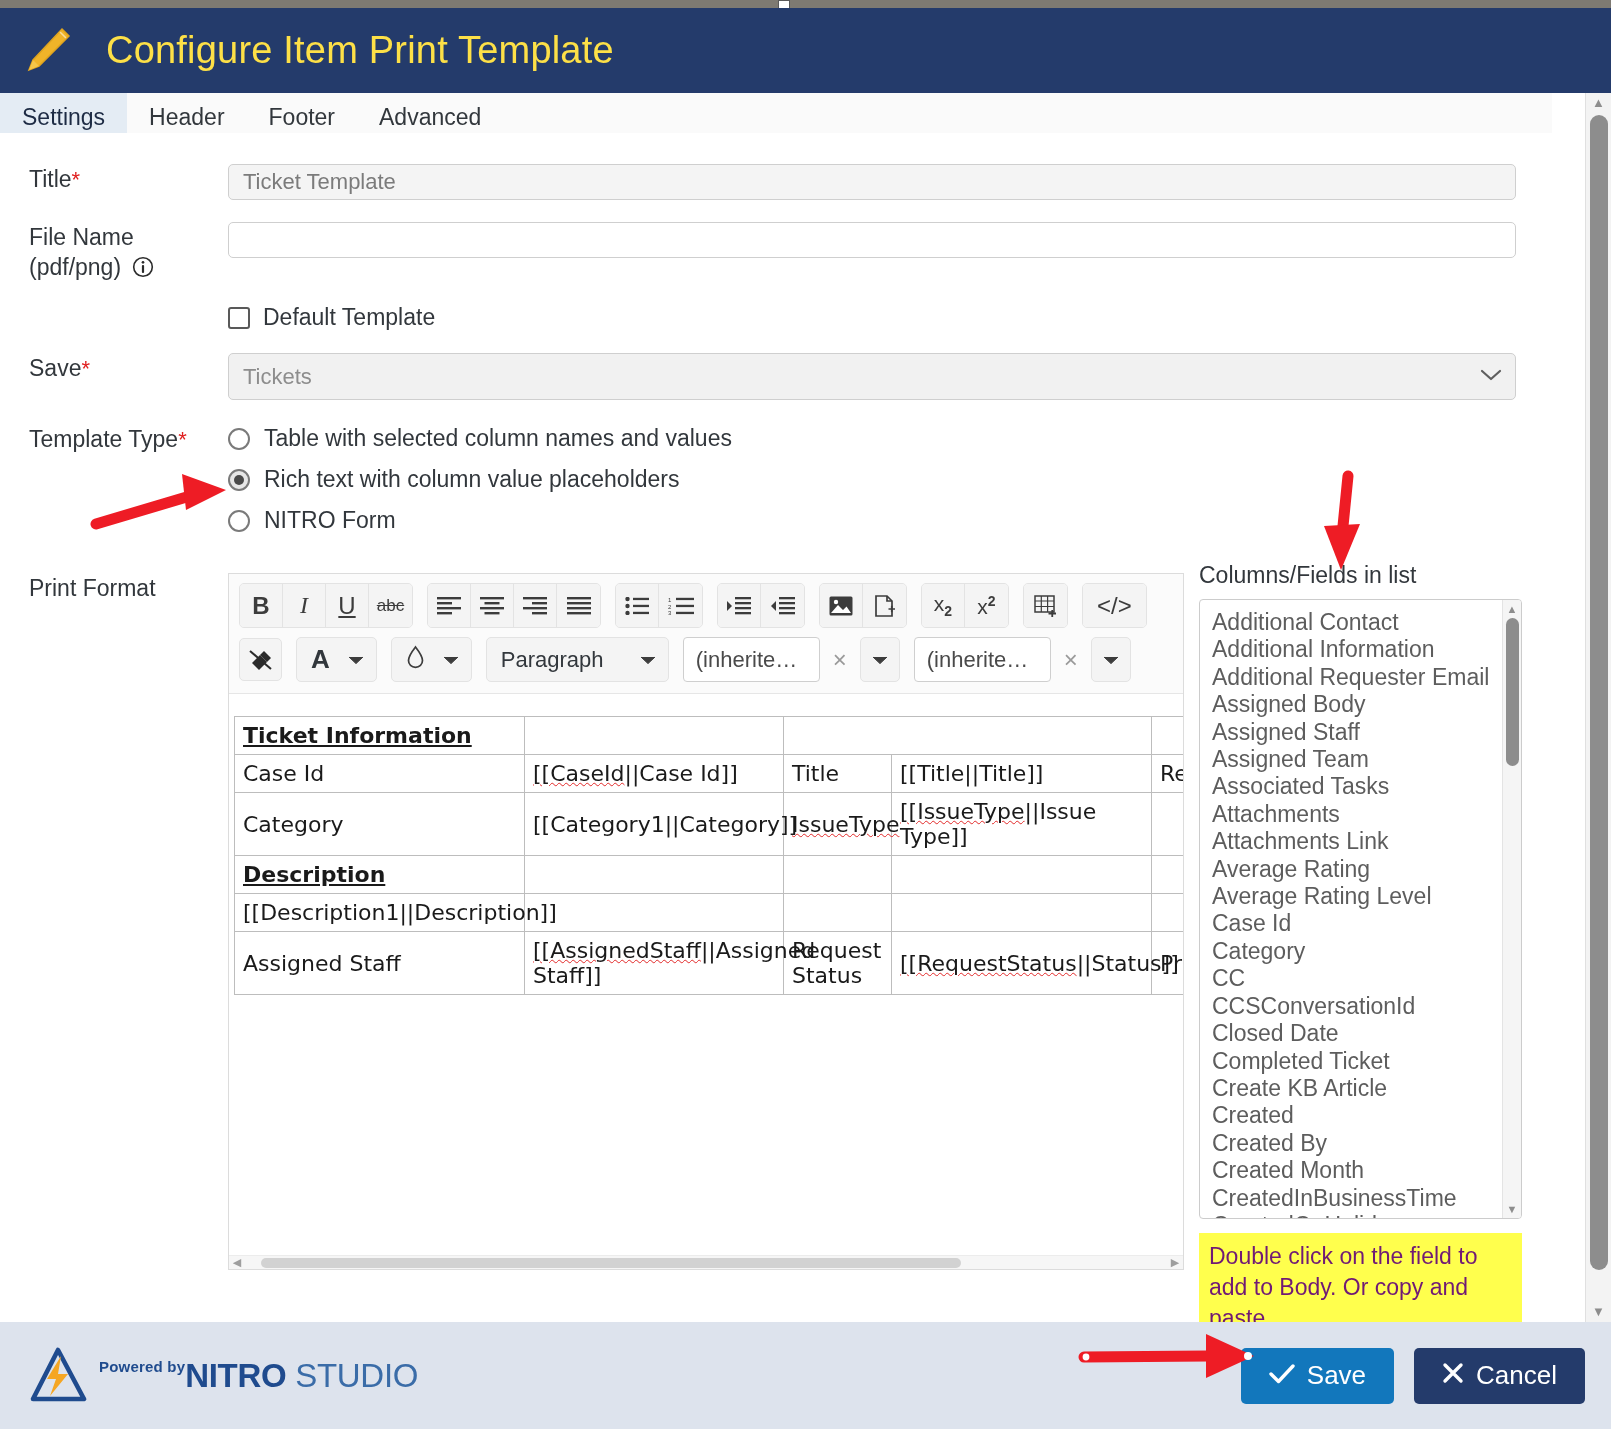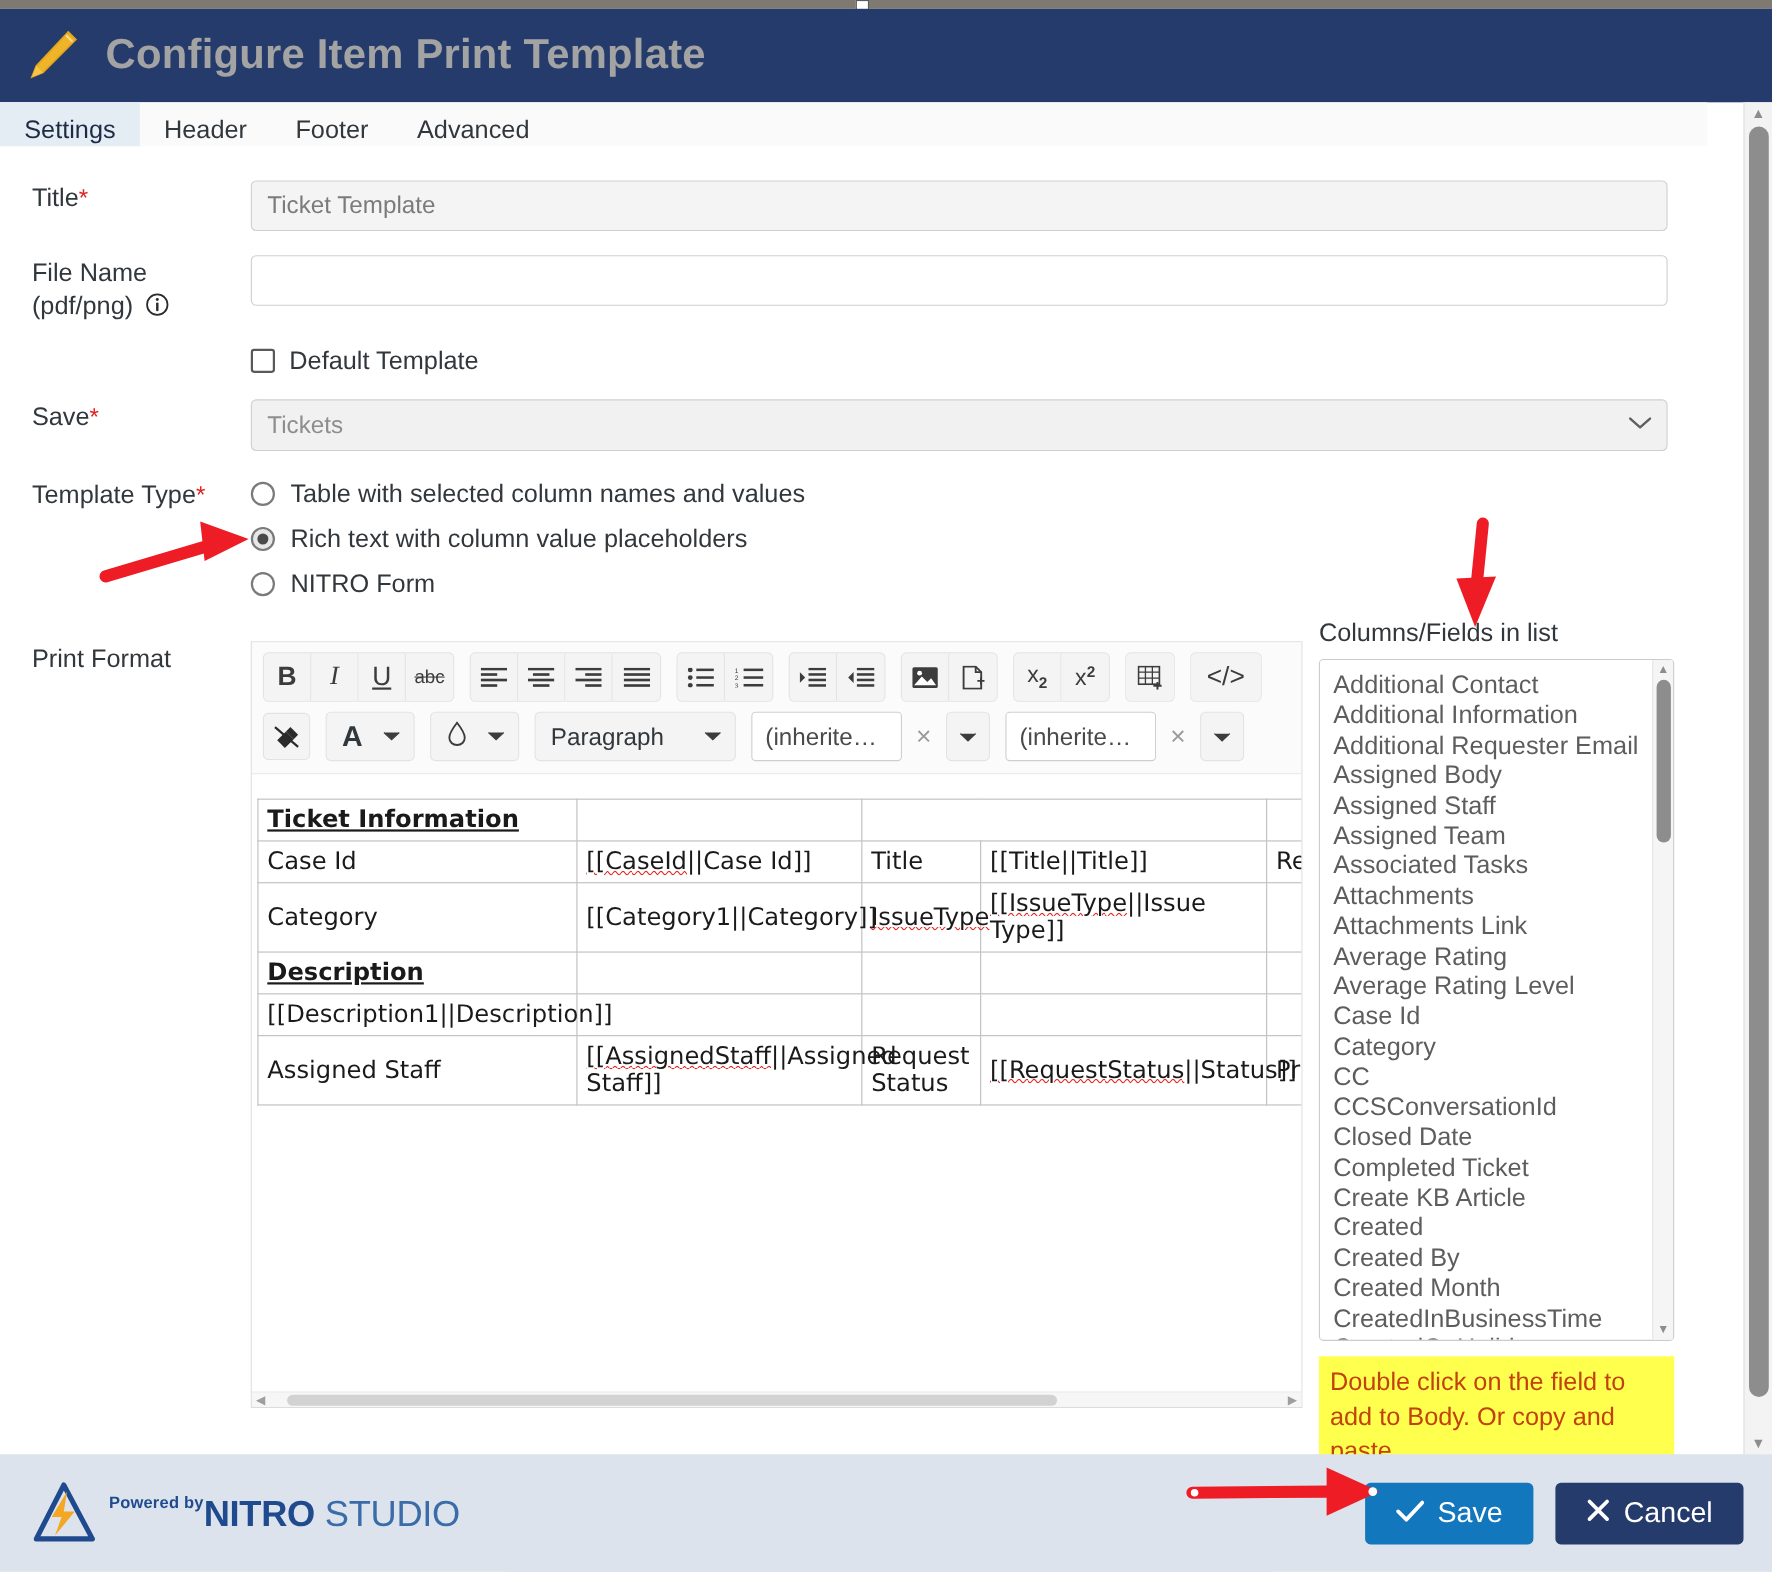--- a/index.html
+++ b/index.html
@@ -24,21 +24,21 @@
 
   
   .titlebar{
     position:absolute; top:8px; left:0; width:1611px; height:85px;
     background:#243b6b;
     display:flex; align-items:center; padding-left:22px;
   }
   .pencil-icon{ width:52px; height:52px; position:relative; flex:0 0 auto; }
   .pencil-icon svg{ display:block; }
   .titlebar-title{
-    color:#a3a3a3; font-size:38px; font-weight:700; margin-left:22px;
+    color:#fde047; font-size:38px; font-weight:400; margin-left:32px;
     letter-spacing:0.2px; white-space:nowrap;
   }
 
   
   .tabstrip{
     position:absolute; top:93px; left:0; width:1552px; height:53px;
     background:#fafafa; border-bottom:1px solid #dcdcdc;
     display:flex; align-items:stretch;
   }
   .tab{
@@ -58,21 +58,21 @@
 
   .lbl{
     width:228px; flex:0 0 228px; padding-left:29px;
     font-size:23px; color:#32373c; line-height:30px;
   }
   .req{ color:#e02020; font-size:22px; }
 
   .field-area{ flex:1 1 auto; padding-right:36px; }
 
   .inp{
-    width:100%; height:46px; border:1px solid #cfcfcf; border-radius:5px;
+    width:100%; height:36px; border:1px solid #cfcfcf; border-radius:5px;
     background:#ffffff; font-size:22px; color:#32373c;
     padding:0 14px; font-family:"Liberation Sans", sans-serif;
   }
   .inp.readonly{ background:#f4f4f4; color:#7b7b7b; }
   .inp::placeholder{ color:#8d8d8d; }
 
   .select-wrap{ position:relative; width:100%; }
   .select-box{
     width:100%; height:47px; border:1px solid #cfcfcf; border-radius:5px;
     background:#f1f1f1; font-size:22px; color:#8d8d8d;
@@ -186,21 +186,21 @@
     padding:4px 0;
   }
   .vtrack{ position:relative; flex:1 1 auto; width:100%; }
   .vthumb{
     position:absolute; top:4px; left:3px; width:13px; height:148px;
     background:#8d8d8d; border-radius:7px;
   }
   .vtri{ font-size:11px; color:#8d8d8d; line-height:10px; }
 
   .tip{
-    background:#ffff4d; color:#c2410c; font-size:23px; line-height:31px;
+    background:#ffff4d; color:#701a75; font-size:23px; line-height:31px;
     padding:8px 24px 10px 10px; margin-top:14px; width:323px;
   }
 
   
   .pagescroll{
     position:absolute; top:93px; right:0; width:26px; height:1229px;
     background:#f3f3f3; border-left:1px solid #e0e0e0;
     display:flex; flex-direction:column; align-items:center; justify-content:space-between;
     padding:4px 0;
   }

